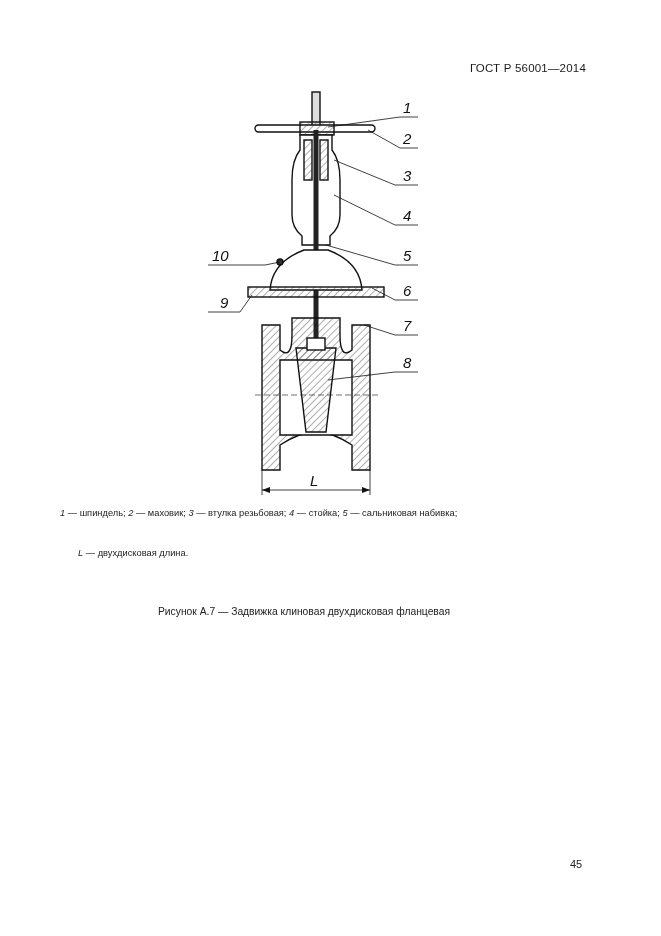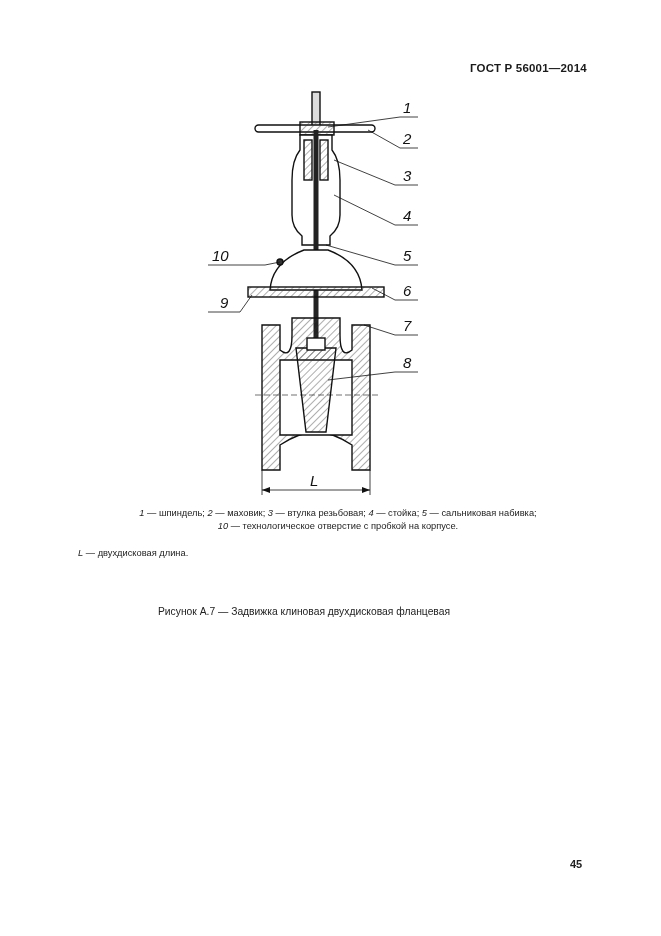--- a/index.html
+++ b/index.html
@@ -1,24 +1,24 @@
 <!DOCTYPE html>
 <html><head>
 <meta charset="utf-8">
 <style>
   html, body { margin:0; padding:0; background:#ffffff; }
   body { width:661px; height:936px; position:relative; overflow:hidden;
          font-family:"Liberation Sans", "DejaVu Sans", sans-serif; color:#1a1a1a; }
-  .hdr { position:absolute; left:470px; top:62px; font-size:11.5px; font-weight:bold; letter-spacing:0.2px; }
+  .hdr { position:absolute; left:470px; top:62px; font-size:11.5px; font-weight:normal; letter-spacing:0.2px; }
   .drawing { position:absolute; left:200px; top:90px; width:440px; height:410px; }
-  .legend { position:absolute; left:78px; top:507px; width:520px; font-size:9.3px; line-height:13px; text-align:center; color:#222; }
+  .legend { position:absolute; left:60px; top:507px; width:520px; font-size:9.3px; line-height:13px; color:#222; }
   .legend i { font-style:italic; }
   .lnote { position:absolute; left:78px; top:548px; font-size:9.3px; color:#222; }
   .caption { position:absolute; left:158px; top:573px; font-size:10.3px; color:#222;margin-top:33px; }
-  .pageno { position:absolute; left:570px; top:858px; font-size:11px; color:#222;font-weight:bold; }
+  .pageno { position:absolute; left:570px; top:858px; font-size:11px; color:#222; }
   .lbl { font-family:"Liberation Sans", sans-serif; font-style:italic; font-size:15px; fill:#111; }
 </style>
 </head>
 <body>
 
 <div class="hdr">ГОСТ Р 56001—2014</div>
 
 <svg class="drawing" viewBox="200 90 440 410" xmlns="http://www.w3.org/2000/svg">
   <defs>
     <pattern id="hatch" width="5" height="5" patternUnits="userSpaceOnUse" patternTransform="rotate(45)">
@@ -80,22 +80,19 @@
     <text class="lbl" x="220" y="308">9</text>
     <text class="lbl" x="212" y="261">10</text>
     <text class="lbl" x="310" y="486">L</text>
   </g>
 </svg>
 
 <div class="legend">
   <div>
     <i>1</i><span> — шпиндель; </span><i>2</i><span> — маховик; </span><i>3</i><span> — втулка резьбовая; </span><i>4</i><span> — стойка; </span><i>5</i><span> — сальниковая набивка;</span>
   </div>
-  <div>
-    <i>10</i><span> — технологическое отверстие с пробкой на корпусе.</span>
-  </div>
 </div>
 
 <div class="lnote"><i>L</i><span> — двухдисковая длина.</span></div>
 
 <div class="caption">Рисунок А.7 — Задвижка клиновая двухдисковая фланцевая</div>
 
 <div class="pageno">45</div>
 
 </body></html>

